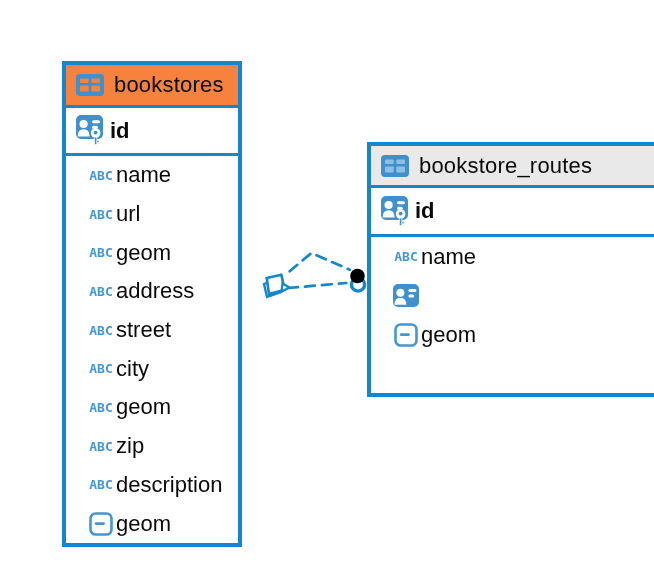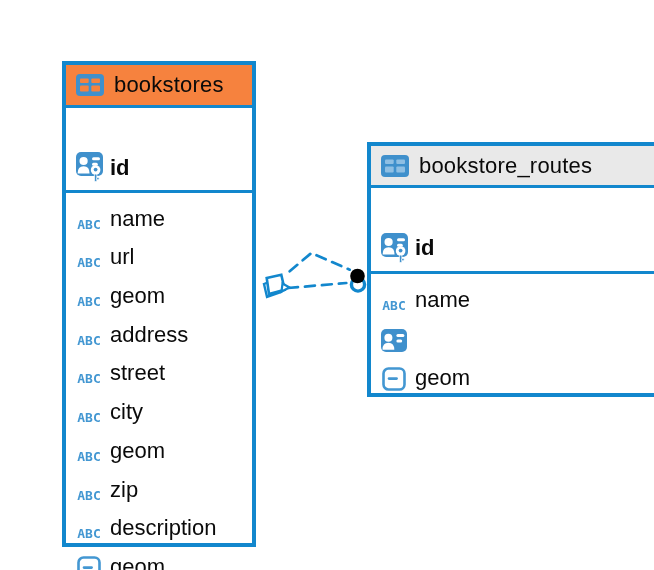--- a/index.html
+++ b/index.html
@@ -27,38 +27,38 @@
   .thead{
     display:flex;align-items:center;gap:9px;padding-left:9px;
     border-bottom:3px solid var(--table-border);
     font-size:22px;letter-spacing:.2px;white-space:nowrap;
   }
   .thead.selected{background:var(--selected-header);}
   .thead.normal{background:var(--header);}
   .pkrow{
     display:flex;align-items:center;gap:6px;padding-left:8px;
     border-bottom:3px solid var(--table-border);
-    font-weight:bold;font-size:22px;margin-top:37px;
-  }
-  .row{display:flex;align-items:flex-end;gap:6px;padding-left:8px;font-size:22px;}
+    font-weight:bold;font-size:22px;
+  }
+  .row{display:flex;align-items:center;padding-left:20px;font-size:22px;}
   .icon-slot{width:30px;display:flex;justify-content:center;align-items:center;flex:none;}
   .abc{
     font-family:"DejaVu Sans Mono",monospace;font-weight:bold;
     font-size:13px;color:var(--type-icon-blue);letter-spacing:0;
   }
   .label{white-space:nowrap;}
   
   #table-bookstores .thead{height:40px;}
   #table-bookstores .pkrow{height:45px;}
   #table-bookstores .row{height:38.7px;}
   
   #table-routes .thead{height:39px;}
   #table-routes .pkrow{height:46px;}
   #table-routes .row{height:39px;}
-  #table-bookstores{left:62px;top:61px;width:194px;height:486px;}
+  #table-bookstores{left:62px;top:61px;width:180px;height:486px;}
   #table-routes{left:367px;top:142px;width:312px;height:255px;}
   #connector{position:absolute;left:253px;top:233px;width:126px;height:84px;z-index:3;}
   svg{display:block;}
 </style>
 </head>
 <body>
 
 <div class="canvas">
 
   <div class="ertable" id="table-bookstores">

